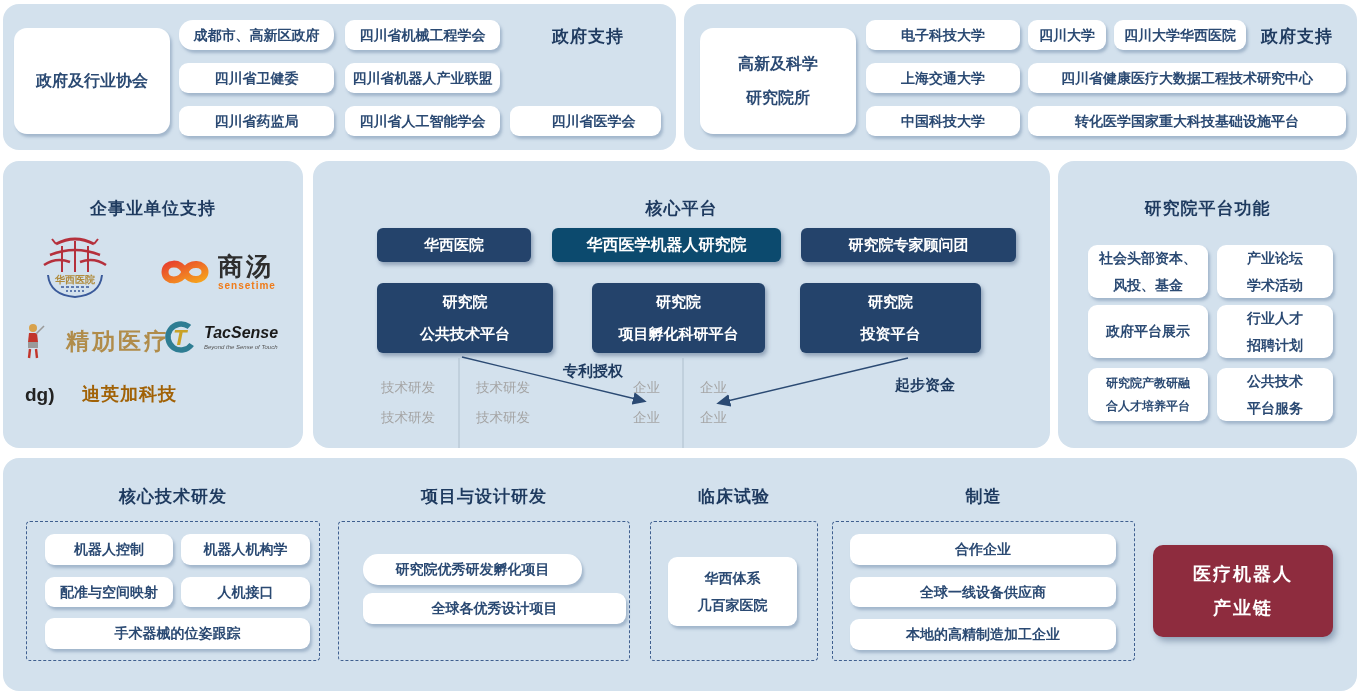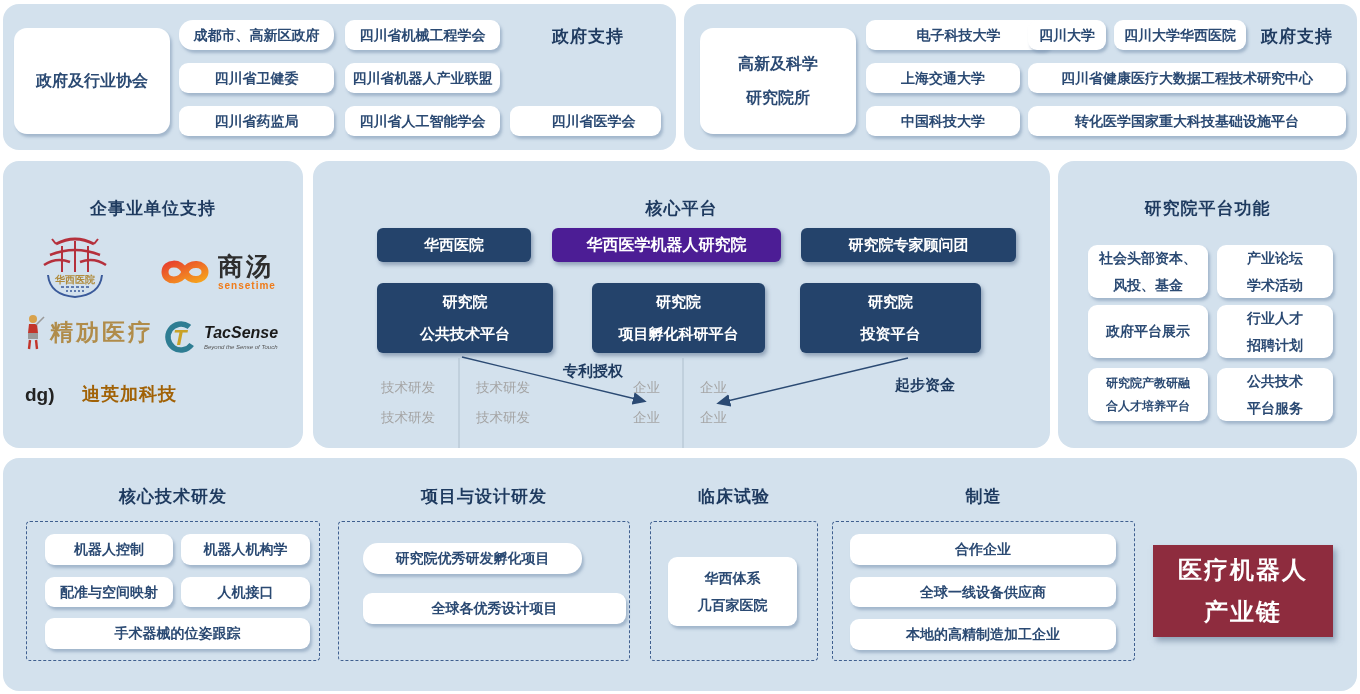--- a/index.html
+++ b/index.html
@@ -11,27 +11,27 @@
           display:flex; align-items:center; justify-content:center; text-align:center;
           color:#2b4a73; font-weight:bold; font-size:14px; line-height:1.3;
           box-shadow:2px 3px 3px rgba(122,148,176,.55); }
   .wbox.lead { border-radius:13px; font-size:16px; flex-direction:column; line-height:2.1; }
   .wbox.twol { flex-direction:column; line-height:1.9; }
   .dark { position:absolute; background:#24436b; border-radius:6px;
           display:flex; align-items:center; justify-content:center; text-align:center;
           color:#fff; font-weight:bold; font-size:15px;
           box-shadow:2px 3px 4px rgba(96,118,146,.6); }
   .dark.twol { flex-direction:column; gap:13px; }
-  .dark.redbox { background:#4c1d95; font-size:16px; }
+  .dark.redbox { background:#0c4a6e; font-size:16px; }
   .ptitle { position:absolute; color:#1e3a5f; font-weight:bold; font-size:17px; text-align:center; letter-spacing:1px; }
   .dashed { position:absolute; border:1px dashed #3f5f8f; border-radius:4px; }
   .graylab { position:absolute; color:#a5a5a5; font-size:13.5px; white-space:nowrap; }
   .navylab { position:absolute; color:#1e3a5f; font-weight:bold; font-size:15px; white-space:nowrap; }
-  .chain { position:absolute; background:#8e2c3e; border-radius:0; color:#fff;
-           font-weight:bold; font-size:24px; letter-spacing:2px;
+  .chain { position:absolute; background:#8e2c3e; border-radius:10px; color:#fff;
+           font-weight:bold; font-size:18px; letter-spacing:2px;
            display:flex; flex-direction:column; align-items:center; justify-content:center; gap:10px;
            box-shadow:3px 4px 6px rgba(96,118,146,.6); }
   .logo { position:absolute; display:flex; align-items:center; }
   .overlay { position:absolute; left:0; top:0; pointer-events:none; }
   .st-cn { font-size:25px; font-weight:bold; color:#2e2e2e; letter-spacing:3px; line-height:1; }
   .st-en { font-size:10px; font-weight:bold; color:#ef7b1a; letter-spacing:1px; line-height:1; margin-top:2px; }
   .jm-text { font-size:23px; font-weight:bold; color:#b08c4a; letter-spacing:3px; }
   .tac-name { font-size:16px; font-weight:bold; font-style:italic; color:#1a1a1a; line-height:1; }
   .tac-tag { font-size:6px; font-style:italic; color:#555; line-height:1; margin-top:3px; }
   .dg-text { font-size:18px; font-weight:600; color:#a16207; letter-spacing:1px; }
@@ -67,21 +67,21 @@
     <div class="wbox" style="left:507px;top:102px;width:151px;height:30px;padding-left:16px;">
         <span>四川省医学会</span>
       </div>
   </div>
 
   <div class="panel" style="left:684px;top:4px;width:673px;height:146px;">
     <div class="wbox lead" style="left:16px;top:24px;width:156px;height:106px;">
       <span>高新及科学</span>
       <span>研究院所</span>
     </div>
-    <div class="wbox" style="left:182px;top:16px;width:185px;height:30px;text-align:center;">
+    <div class="wbox" style="left:182px;top:16px;width:154px;height:30px;text-align:center;">
         <span>电子科技大学</span>
       </div>
     <div class="wbox" style="left:344px;top:16px;width:78px;height:30px;">
         <span>四川大学</span>
       </div>
     <div class="wbox" style="left:430px;top:16px;width:132px;height:30px;">
         <span>四川大学华西医院</span>
       </div>
     <div class="ptitle" style="left:558px;top:21px;width:110px;">政府支持</div>
     <div class="wbox" style="left:182px;top:59px;width:154px;height:30px;">
@@ -128,21 +128,21 @@
           </linearGradient>
         </defs>
         <path d="M27,20 C23,9 7,10 7,20 C7,30 23,31 27,20 C31,9 47,11 47,20 C47,29 31,31 27,20" fill="none" stroke="url(#sg)" stroke-width="7" stroke-linecap="round"></path>
       </svg>
       <div style="display:flex;flex-direction:column;align-items:flex-start;">
         <span class="st-cn">商汤</span>
         <span class="st-en">sensetime</span>
       </div>
     </div>
 
-    <div class="logo" style="left:20px;top:151px;height:40px;gap:5px;">
+    <div class="logo" style="left:20px;top:160px;height:40px;gap:21px;">
       <svg width="22" height="38" viewBox="0 0 22 38">
         <circle cx="10" cy="6" r="4" fill="#d8a24c"></circle>
         <path d="M6,11 L14,11 L15,20 L5,20 Z" fill="#c2352b"></path>
         <rect x="5" y="20" width="10" height="6" fill="#9a9a9a"></rect>
         <line x1="7" y1="27" x2="6" y2="36" stroke="#c2352b" stroke-width="2.4"></line>
         <line x1="13" y1="27" x2="14" y2="36" stroke="#c2352b" stroke-width="2.4"></line>
         <line x1="13" y1="12" x2="21" y2="4" stroke="#9a9a9a" stroke-width="1.6"></line>
       </svg>
       <span class="jm-text">精劢医疗</span>
     </div>
@@ -261,21 +261,21 @@
         <span>配准与空间映射</span>
       </div>
     <div class="wbox" style="left:178px;top:119px;width:129px;height:30px;">
         <span>人机接口</span>
       </div>
     <div class="wbox" style="left:42px;top:160px;width:265px;height:31px;">
         <span>手术器械的位姿跟踪</span>
       </div>
 
     <div class="dashed" style="left:335px;top:63px;width:292px;height:140px;"></div>
-    <div class="wbox" style="left:360px;top:85px;width:219px;height:31px;border-radius:15px;">
+    <div class="wbox" style="left:360px;top:96px;width:219px;height:31px;border-radius:15px;">
         <span>研究院优秀研发孵化项目</span>
       </div>
     <div class="wbox" style="left:360px;top:135px;width:263px;height:31px;">
         <span>全球各优秀设计项目</span>
       </div>
 
     <div class="dashed" style="left:647px;top:63px;width:168px;height:140px;"></div>
     <div class="wbox twol" style="left:665px;top:99px;width:129px;height:69px;">
       <span>华西体系</span>
       <span>几百家医院</span>

